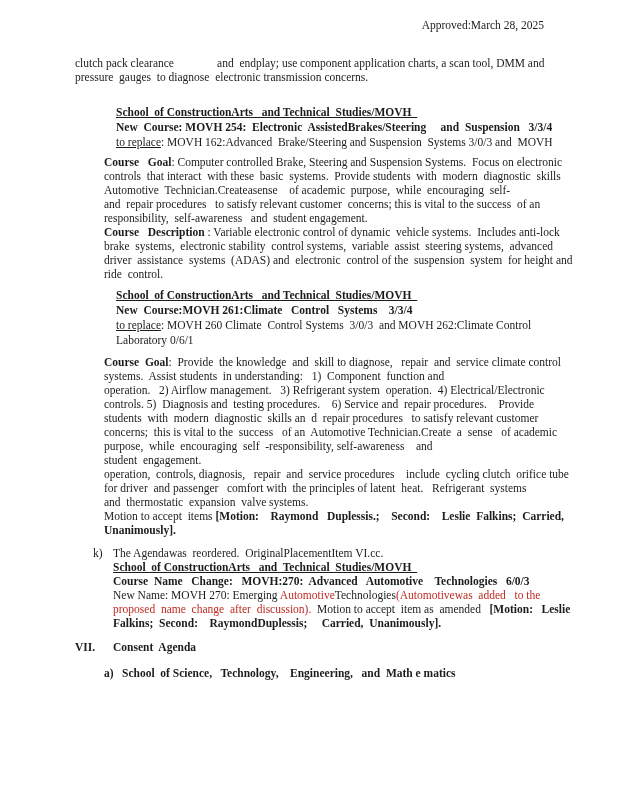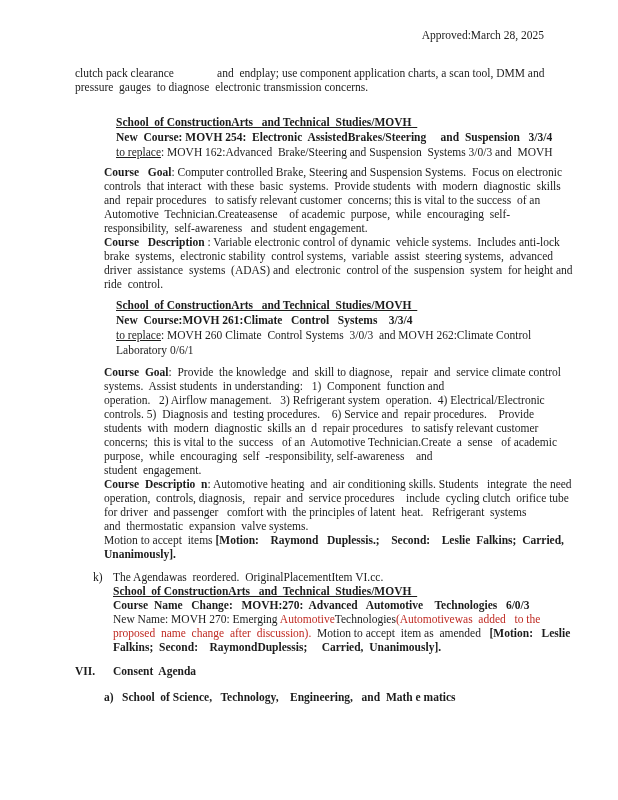--- a/index.html
+++ b/index.html
@@ -1,21 +1,21 @@
 <!DOCTYPE html>
 <html style="--red: #bf2a22; --ink: #1c1c1c;"><head>
 <meta charset="utf-8">
 <style>
   html,body{margin:0;padding:0;background:#ffffff;}
   .page{
     position:relative;
     width:618px;height:800px;
     background:#fff;
     box-sizing:border-box;
-    padding:28px 60px 0 75px;
+    padding:18px 60px 0 75px;
     font-family:"Liberation Serif","DejaVu Serif",serif;
     font-size:11.5px;
     line-height:14px;
     color:var(--ink,#1c1c1c);
     overflow:hidden;
   }
   .ln{white-space:pre;min-height:14px;}
   .lh15 .ln{line-height:15px;min-height:15px;}
   .b{font-weight:bold;}
   .u{text-decoration:underline;}
@@ -56,22 +56,22 @@
   <div class="ind-a lh15 mt-s1h">
     <div class="ln"><span class="b u">School  of ConstructionArts   and Technical  Studies/MOVH  </span></div>
     <div class="ln b">New  Course: MOVH 254:  Electronic  AssistedBrakes/Steering     and  Suspension   3/3/4</div>
     <div class="ln"><span class="u">to replace</span><span>: MOVH 162:Advanced  Brake/Steering and Suspension  Systems 3/0/3 and  MOVH</span></div>
   </div>
 
   <div class="ind-b mt-s1g">
     <div class="ln"><span class="b">Course   Goal</span><span>: Computer controlled Brake, Steering and Suspension Systems.  Focus on electronic</span></div>
     <div>
         <div class="ln">controls  that interact  with these  basic  systems.  Provide students  with  modern  diagnostic  skills</div>
+        <div class="ln">Automotive  Technician.Createasense    of academic  purpose,  while  encouraging  self-</div>
         <div class="ln">and  repair procedures   to satisfy relevant customer  concerns; this is vital to the success  of an</div>
-        <div class="ln">Automotive  Technician.Createasense    of academic  purpose,  while  encouraging  self-</div>
         <div class="ln">responsibility,  self-awareness   and  student engagement.</div>
       </div>
     <div class="ln"><span class="b">Course   Description</span><span> : Variable electronic control of dynamic  vehicle systems.  Includes anti-lock</span></div>
     <div>
         <div class="ln">brake  systems,  electronic stability  control systems,  variable  assist  steering systems,  advanced</div>
         <div class="ln">driver  assistance  systems  (ADAS) and  electronic  control of the  suspension  system  for height and</div>
         <div class="ln">ride  control.</div>
       </div>
   </div>
 
@@ -86,21 +86,20 @@
     <div class="ln"><span class="b">Course  Goal</span><span>:  Provide  the knowledge  and  skill to diagnose,   repair  and  service climate control</span></div>
     <div>
         <div class="ln">systems.  Assist students  in understanding:   1)  Component  function and</div>
         <div class="ln">operation.   2) Airflow management.   3) Refrigerant system  operation.  4) Electrical/Electronic</div>
         <div class="ln">controls. 5)  Diagnosis and  testing procedures.    6) Service and  repair procedures.    Provide</div>
         <div class="ln">students  with  modern  diagnostic  skills an  d  repair procedures   to satisfy relevant customer</div>
         <div class="ln">concerns;  this is vital to the  success   of an  Automotive Technician.Create  a  sense   of academic</div>
         <div class="ln">purpose,  while  encouraging  self  -responsibility, self-awareness    and</div>
         <div class="ln">student  engagement.</div>
       </div>
-    <div class="ln"><span class="b">Course  Descriptio  n</span><span>: Automotive heating  and  air conditioning skills. Students   integrate  the need</span></div>
     <div>
         <div class="ln">operation,  controls, diagnosis,   repair  and  service procedures    include  cycling clutch  orifice tube</div>
         <div class="ln">for driver  and passenger   comfort with  the principles of latent  heat.   Refrigerant  systems</div>
         <div class="ln">and  thermostatic  expansion  valve systems.</div>
       </div>
     <div class="ln"><span>Motion to accept  items </span><span class="b">[Motion:    Raymond   Duplessis.;    Second:    Leslie  Falkins;  Carried,</span></div>
     <div class="ln b">Unanimously].</div>
   </div>
 
   <div class="k-block mt-k">

